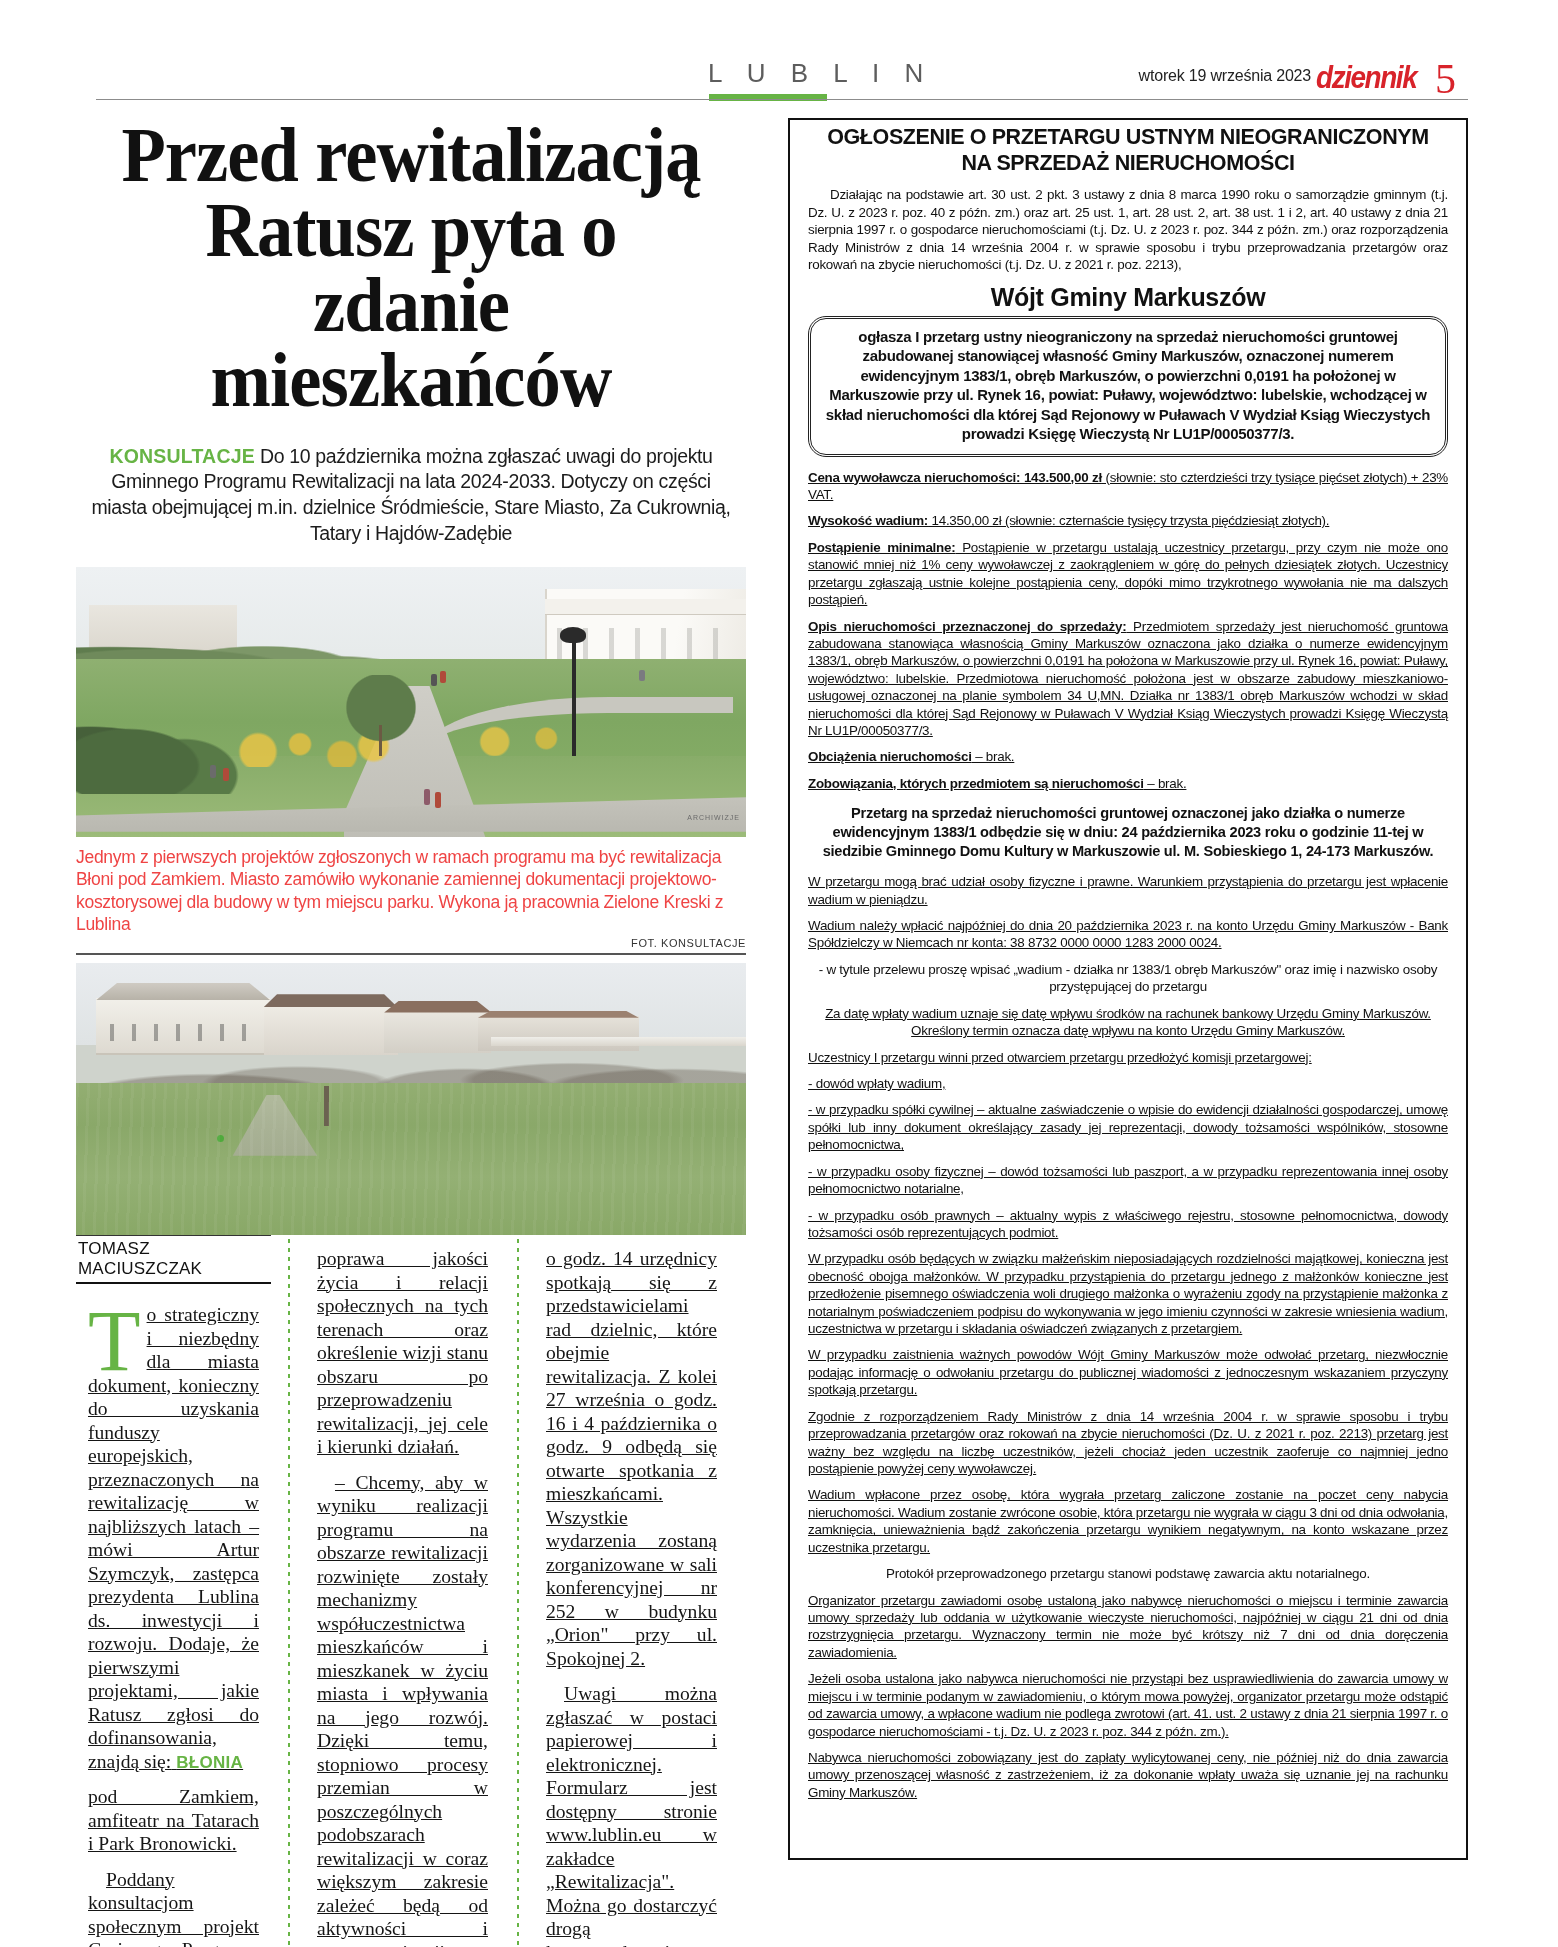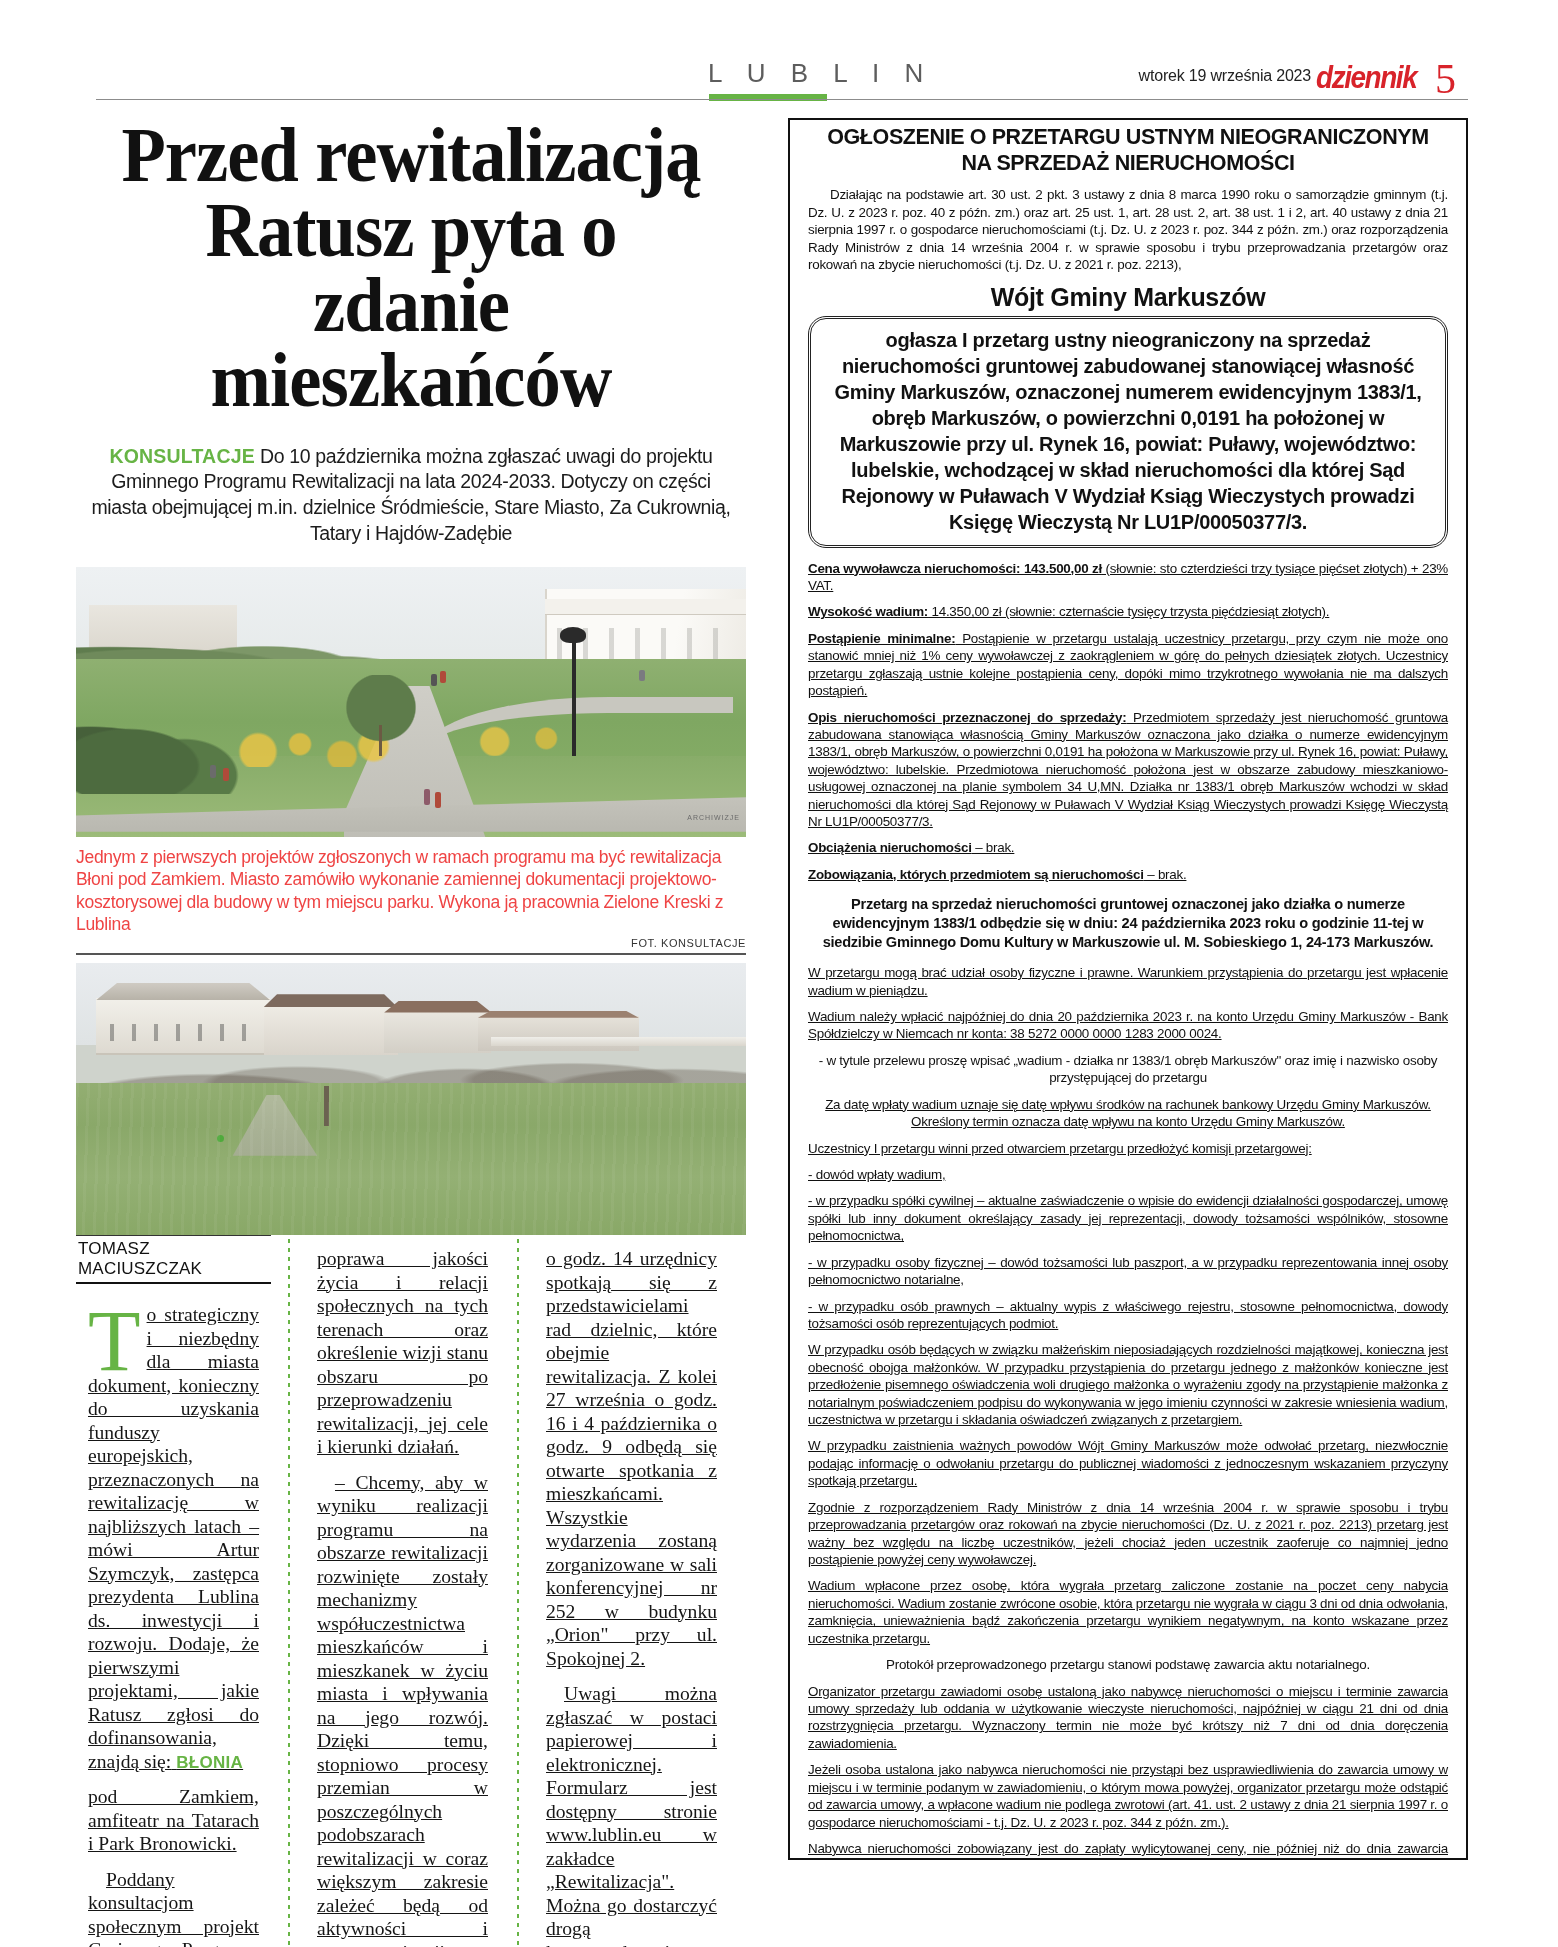--- a/index.html
+++ b/index.html
@@ -367,21 +367,21 @@
     letter-spacing: -0.3px;
     margin: 6px 0 4px 0;
   }
   .ad-box {
     border: 3px double #222;
     border-radius: 18px;
     padding: 8px 14px 10px 14px;
     margin: 2px 0 12px 0;
     text-align: center;
     font-weight: 700;
-    font-size: 20px;
+    font-size: 15px;
     line-height: 1.30;
     letter-spacing: -0.3px;
   }
   .ad-box2 {
     text-align: center;
     font-weight: 700;
     font-size: 14.6px;
     line-height: 1.30;
     margin: 12px 0 12px 0;
     letter-spacing: -0.25px;
@@ -512,21 +512,21 @@
 
     <p class="ad-p small-ind"><b>Opis nieruchomości przeznaczonej do sprzedaży:</b><span> Przedmiotem sprzedaży jest nieruchomość gruntowa zabudowana stanowiąca własnością Gminy Markuszów oznaczona jako działka o numerze ewidencyjnym 1383/1, obręb Markuszów, o powierzchni 0,0191 ha położona w Markuszowie przy ul. Rynek 16, powiat: Puławy, województwo: lubelskie. Przedmiotowa nieruchomość położona jest w obszarze zabudowy mieszkaniowo- usługowej oznaczonej na planie symbolem 34 U,MN. Działka nr 1383/1 obręb Markuszów wchodzi w skład nieruchomości dla której Sąd Rejonowy w Puławach V Wydział Ksiąg Wieczystych prowadzi Księgę Wieczystą Nr LU1P/00050377/3.</span></p>
 
     <p class="ad-p small-ind"><b>Obciążenia nieruchomości</b><span> – brak.</span></p>
 
     <p class="ad-p small-ind"><b>Zobowiązania, których przedmiotem są nieruchomości</b><span> – brak.</span></p>
 
     <div class="ad-box2">Przetarg na sprzedaż nieruchomości gruntowej oznaczonej jako działka o numerze ewidencyjnym 1383/1 odbędzie się w dniu: 24 października 2023 roku o godzinie 11-tej w siedzibie Gminnego Domu Kultury w Markuszowie ul. M. Sobieskiego 1, 24-173 Markuszów.</div>
 
     <p class="ad-p small-ind">W przetargu mogą brać udział osoby fizyczne i prawne. Warunkiem przystąpienia do przetargu jest wpłacenie wadium w pieniądzu.</p>
-    <p class="ad-p small-ind">Wadium należy wpłacić najpóźniej do dnia 20 października 2023 r. na konto Urzędu Gminy Markuszów - Bank Spółdzielczy w  Niemcach nr konta: 38 5272 0000 0000 1283 2000 0024.</p>
+    <p class="ad-p small-ind">Wadium należy wpłacić najpóźniej do dnia 20 października 2023 r. na konto Urzędu Gminy Markuszów - Bank Spółdzielczy w  Niemcach nr konta: 38 8732 0000 0000 1283 2000 0024.</p>
     <p class="ad-p center">- w tytule przelewu proszę wpisać „wadium - działka nr 1383/1 obręb Markuszów" oraz imię i nazwisko osoby przystępującej do przetargu</p>
     <p class="ad-p underline">Za datę wpłaty wadium uznaje się datę wpływu środków na rachunek bankowy Urzędu Gminy Markuszów. Określony termin oznacza datę wpływu na konto Urzędu Gminy Markuszów.</p>
     <p class="ad-p small-ind">Uczestnicy I przetargu winni przed otwarciem przetargu przedłożyć komisji przetargowej:</p>
     <p class="ad-p small-ind">- dowód wpłaty wadium,</p>
     <p class="ad-p small-ind">- w przypadku spółki cywilnej – aktualne zaświadczenie o wpisie do ewidencji działalności gospodarczej, umowę spółki lub inny dokument określający zasady jej reprezentacji, dowody tożsamości wspólników, stosowne pełnomocnictwa,</p>
     <p class="ad-p small-ind">- w przypadku osoby fizycznej – dowód tożsamości lub paszport, a w przypadku reprezentowania innej osoby pełnomocnictwo notarialne,</p>
     <p class="ad-p small-ind">- w przypadku osób prawnych – aktualny wypis z właściwego rejestru, stosowne pełnomocnictwa, dowody tożsamości osób reprezentujących podmiot.</p>
     <p class="ad-p small-ind">W przypadku osób będących w związku małżeńskim nieposiadających rozdzielności majątkowej, konieczna jest obecność obojga małżonków. W przypadku przystąpienia do przetargu jednego z małżonków konieczne jest przedłożenie pisemnego oświadczenia woli drugiego małżonka o wyrażeniu zgody na przystąpienie małżonka z notarialnym poświadczeniem podpisu do wykonywania  w jego imieniu czynności w zakresie wniesienia wadium, uczestnictwa w przetargu i składania oświadczeń związanych z przetargiem.</p>
     <p class="ad-p small-ind">W przypadku zaistnienia ważnych powodów Wójt Gminy Markuszów może odwołać przetarg, niezwłocznie podając informację o odwołaniu przetargu do publicznej wiadomości z jednoczesnym wskazaniem przyczyny spotkają przetargu.</p>
     <p class="ad-p small-ind">Zgodnie z rozporządzeniem Rady Ministrów z dnia 14 września 2004 r. w sprawie sposobu i trybu przeprowadzania przetargów oraz rokowań na zbycie nieruchomości (Dz. U. z 2021 r. poz. 2213) przetarg jest ważny bez względu na liczbę uczestników, jeżeli chociaż jeden uczestnik zaoferuje co najmniej jedno postąpienie powyżej ceny wywoławczej.</p>

